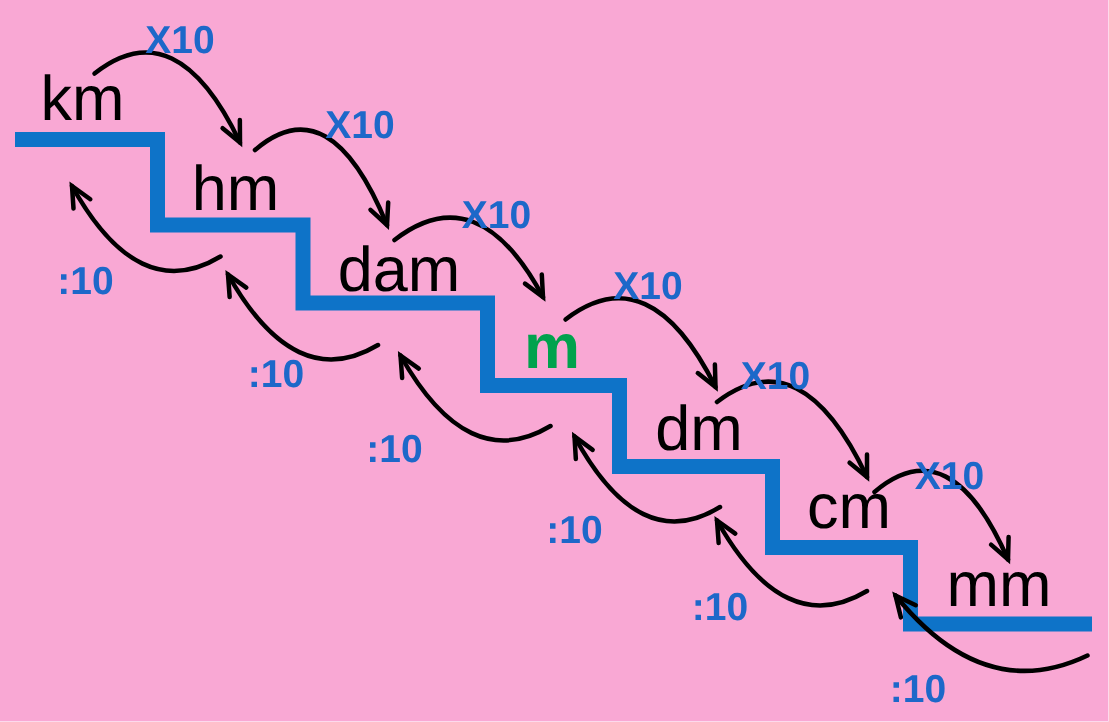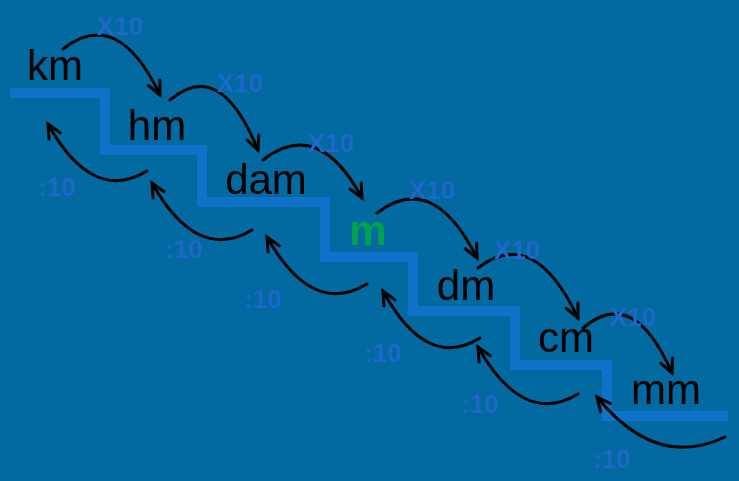--- a/index.html
+++ b/index.html
@@ -1,20 +1,20 @@
 <!DOCTYPE html>
 <html><head>
 <meta charset="utf-8">
 <style>
   html, body { margin: 0; padding: 0; background: #ffffff; }
   .stage {
     position: relative;
     width: 739px;
     height: 481px;
-    background: #0369a1;
+    background: #f9a8d4;
     overflow: hidden;
     font-family: "Liberation Sans", "DejaVu Sans", sans-serif;
   }
   svg { display: block; }
   text { user-select: none; }
   .unit-label {
     font-size: 42px;
     font-weight: 400;
     font-family: "Liberation Sans", "DejaVu Sans", sans-serif;
   }

